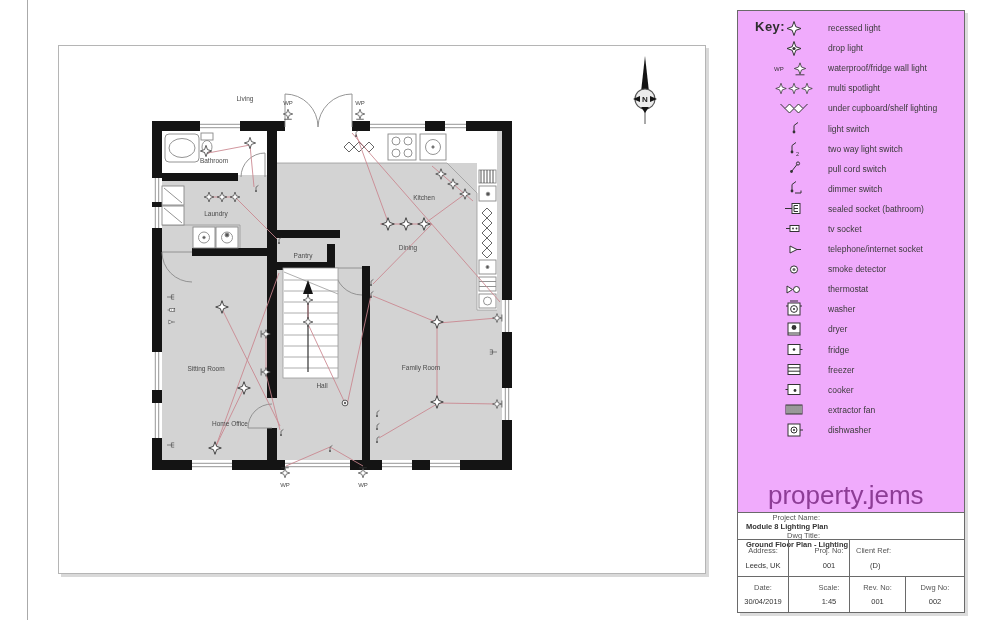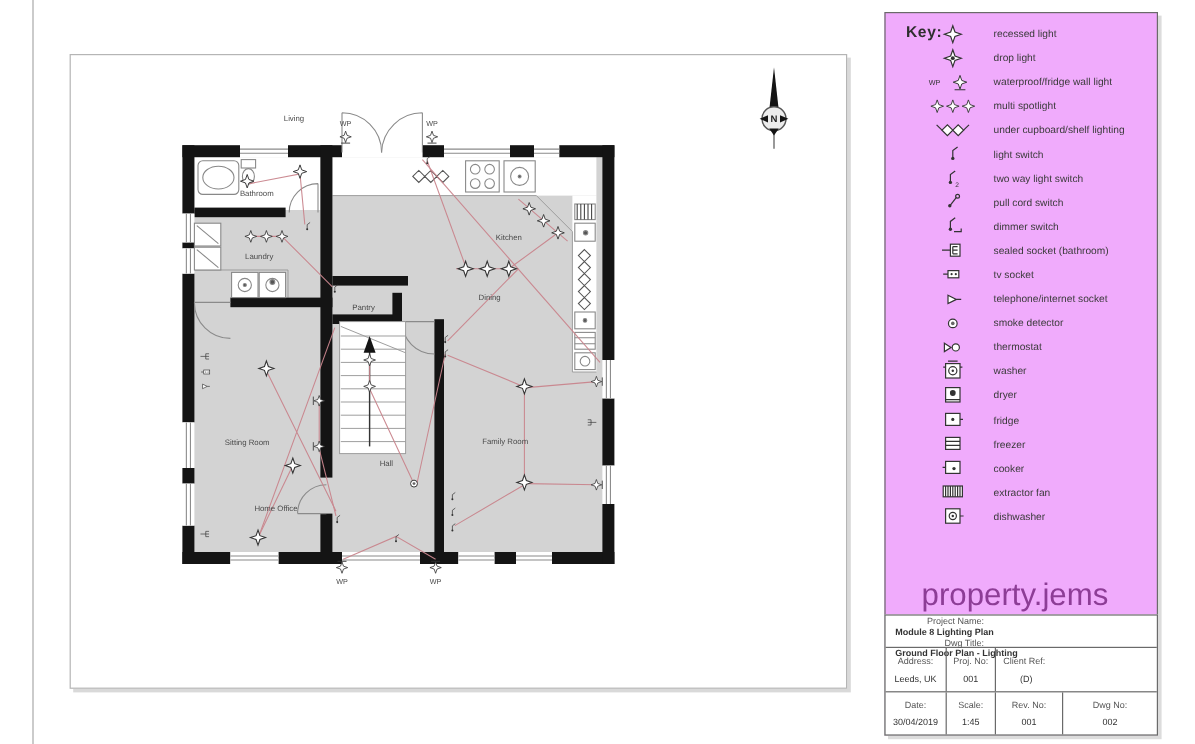--- a/index.html
+++ b/index.html
@@ -26,21 +26,21 @@
   .tb-lrow{display:flex;flex-direction:column;}
   .tb-lrow .lab{width:82px;text-align:right;color:#555;}
   .tb-lrow .val{margin-left:8px;color:#333;font-weight:bold;}
   .tb-secB{height:36px;border-bottom:1px solid #6a6a6a;display:flex;}
   .tb-secC{height:35px;display:flex;}
   .tb-cell{border-right:1px solid #6a6a6a;display:flex;flex-direction:column;justify-content:space-evenly;align-items:center;}
   .tb-cell:last-child{border-right:none;}
   .tb-cell .lab{color:#555;}
   .tb-cell .val{color:#333;}
   .w50{width:50px;flex:0 0 50px;}
-  .w40{width:40px;flex:0 0 40px;}
+  .w40{width:40px;flex:0 0 40px;margin-left:20px;}
   .w55{width:55px;flex:0 0 55px;}
   .grow{flex:1 1 auto;}
   #defs-holder{position:absolute;width:0;height:0;overflow:hidden;}
 </style>
 </head>
 <body>
 
 <div id="defs-holder" aria-hidden="true">
 <svg width="0" height="0">
   <defs>

